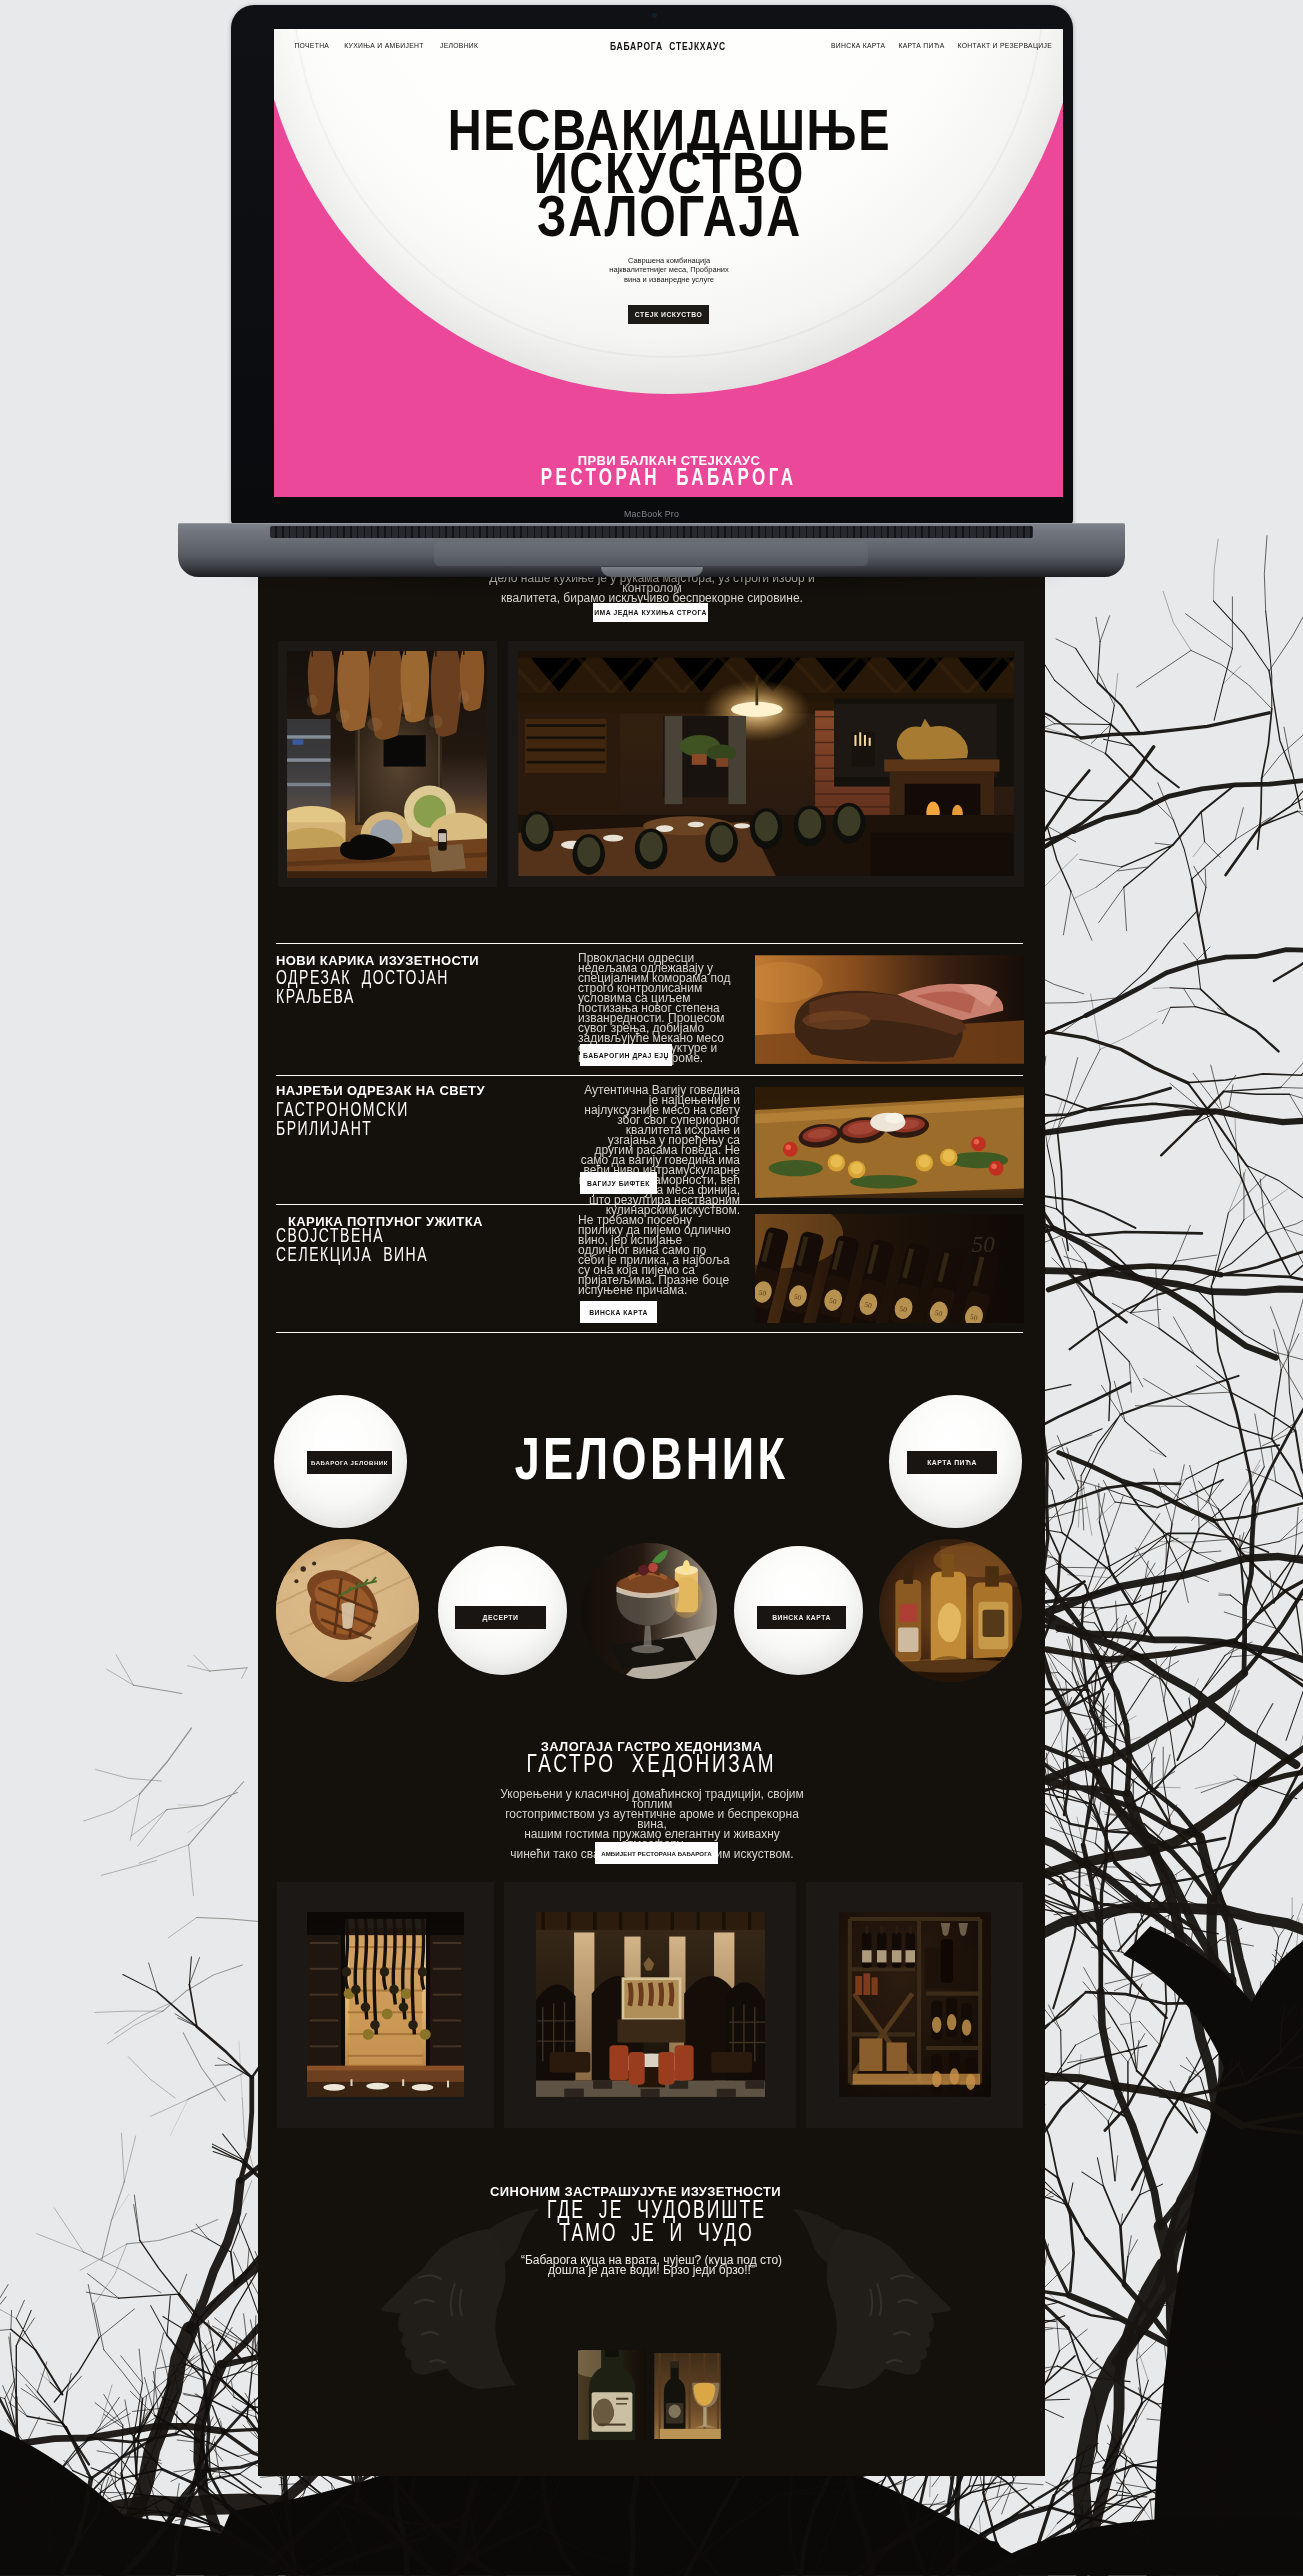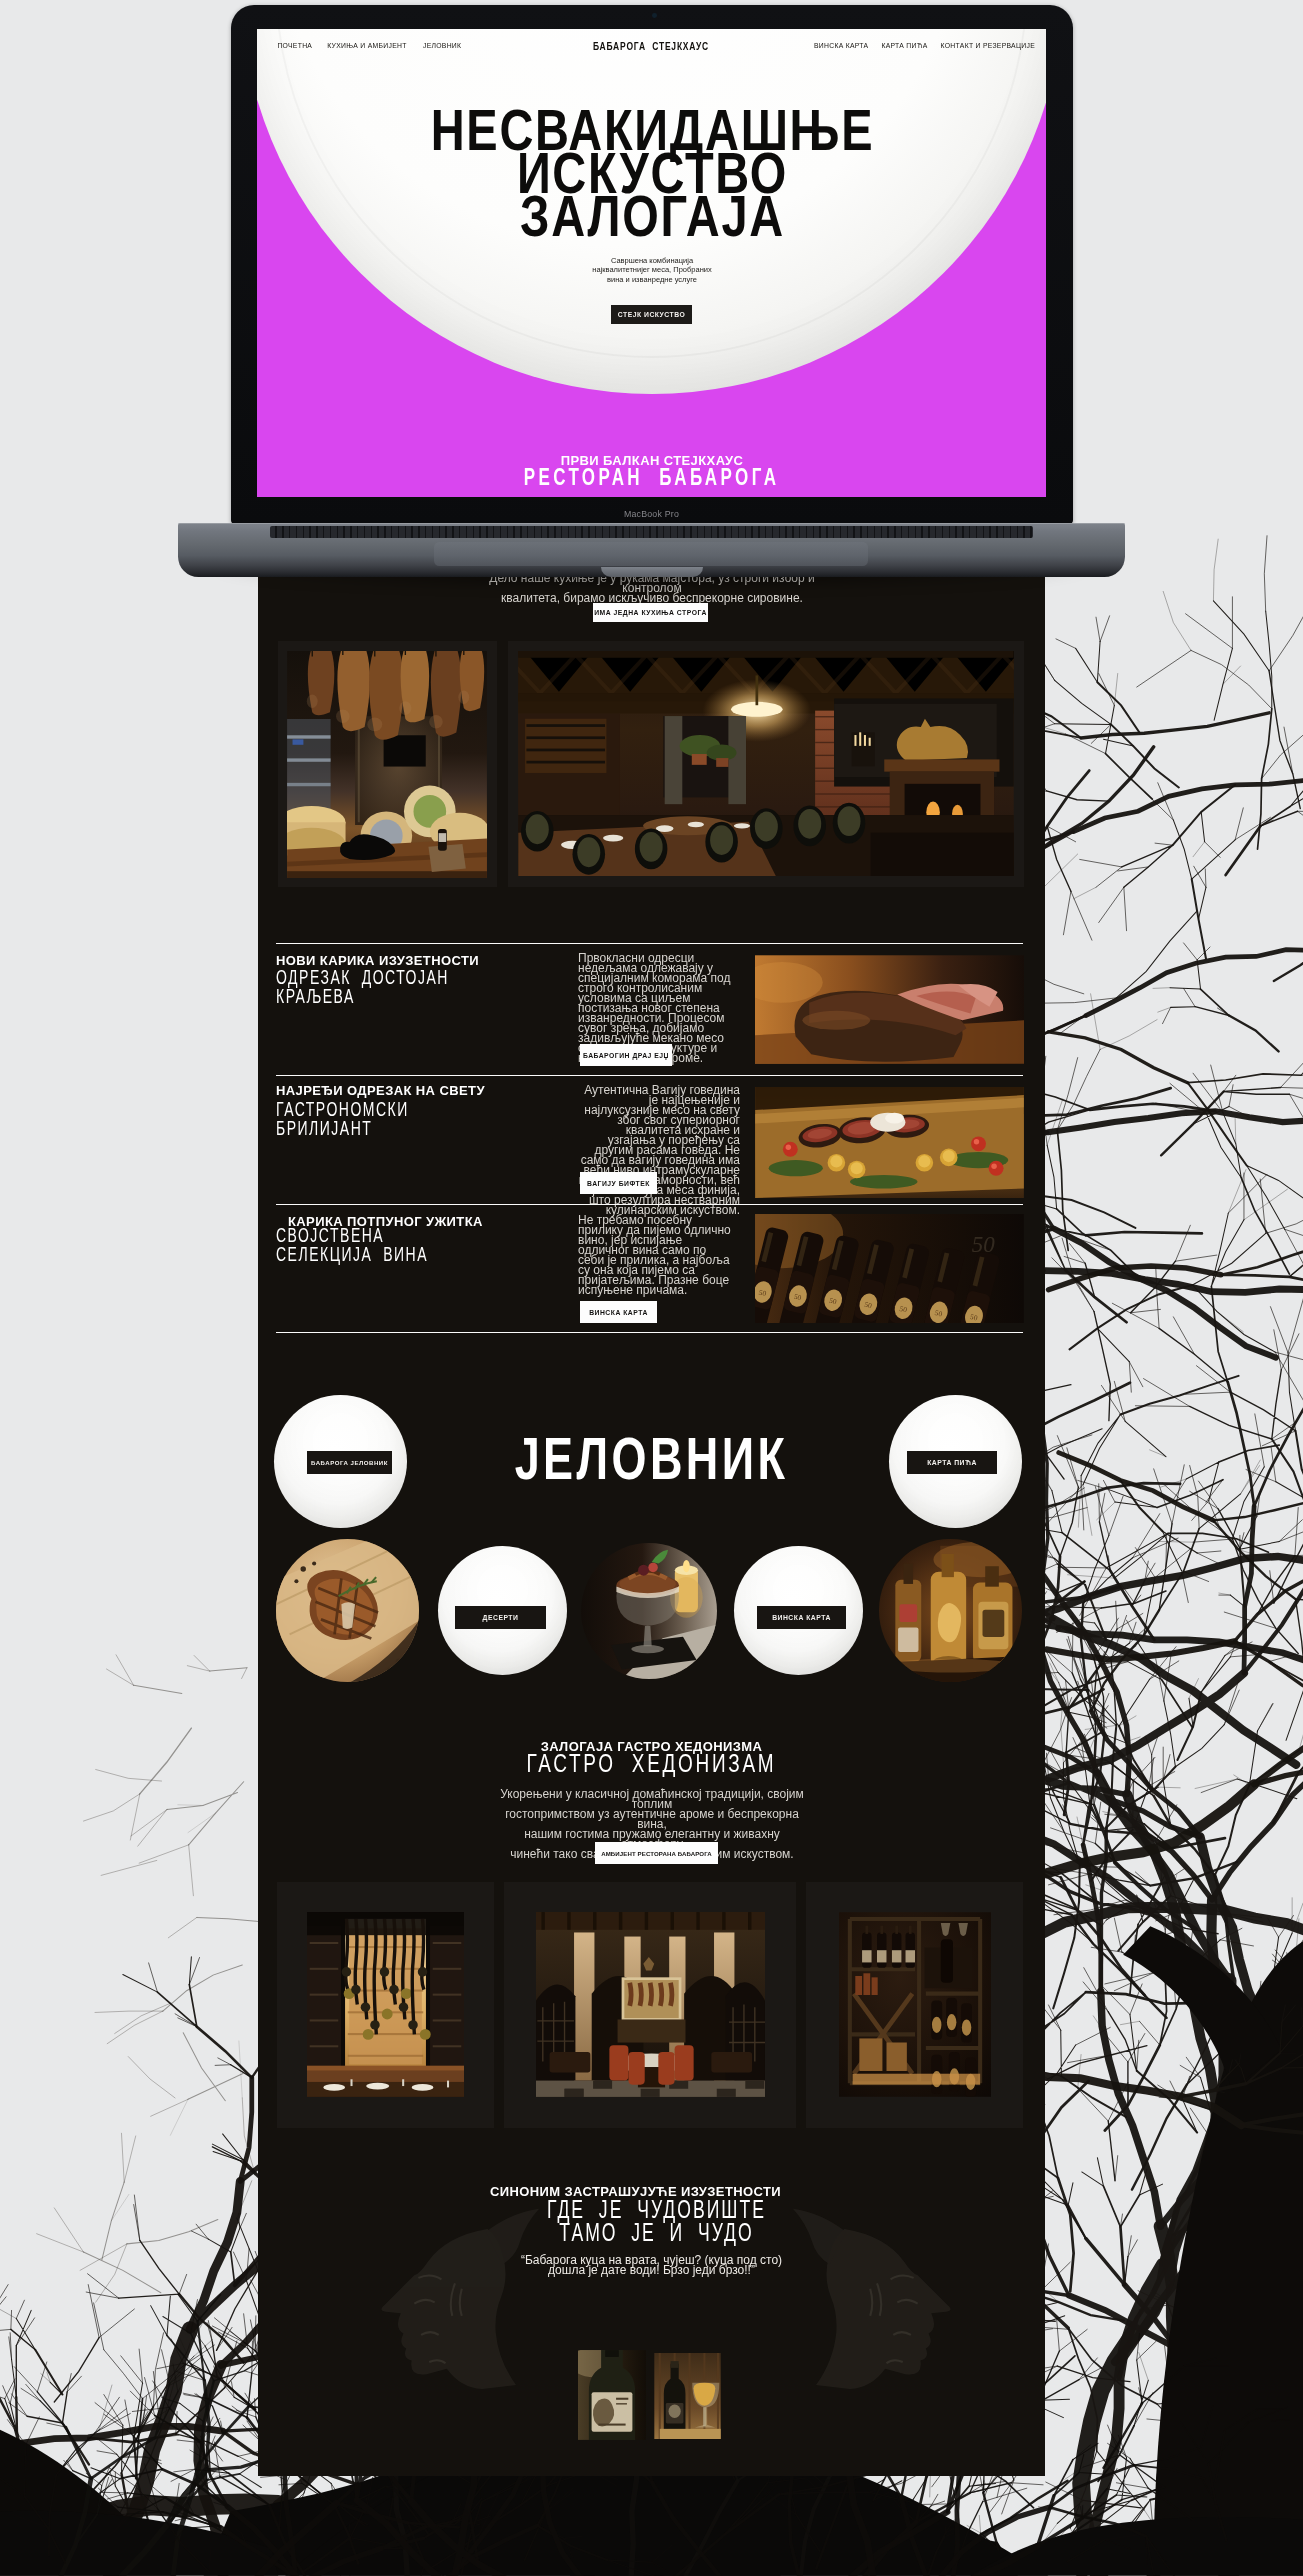--- a/index.html
+++ b/index.html
@@ -887,21 +887,21 @@
         <rect x="8" y="112" width="90" height="15" fill="#b99454"></rect>
       </svg>
     </div>
 
 <div class="abs" style="left:171px;top:570px;width:960px;height:23px;background:radial-gradient(ellipse at 50% 12%,rgba(0,0,0,.6),rgba(0,0,0,0) 65%);filter:blur(4.8px);"></div>
 
 <div class="abs" style="left:231px;top:5.4px;width:842px;height:519px;background:linear-gradient(180deg,#101114,#0a0b0d);border-radius:23px 23px 4.1px 4.1px;box-shadow:0 1.4px 4.1px rgba(0,0,0,.3);"></div>
 
 <div class="abs" style="left:652px;top:13px;width:4.8px;height:4.8px;border-radius:50%;background:#10202c;"></div>
 
-<div class="abs" style="left:257px;top:28.5px;width:789px;height:468px;background:#d946ef;overflow:hidden;">
+<div class="abs" style="left:274px;top:28.5px;width:789px;height:468px;background:#ec4899;overflow:hidden;">
 
 <div class="plate" style="left:-17px;top:-459px;width:824px;height:824px;"></div>
 
 <div class="abs" style="left:18.3px;top:-424px;width:753px;height:753px;border-radius:50%;border:2px solid rgba(0,0,0,.03);"></div>
 
 <div class="abs" style="left:20.4px;top:13.6px;font-size:6.8px;letter-spacing:0.3px;color:#15130f;white-space:nowrap;"><span>ПОЧЕТНА</span><span style="margin-left:15px;">КУХИЊА И АМБИЈЕНТ</span><span style="margin-left:16.3px;">ЈЕЛОВНИК</span></div>
 
 <div class="abs ctr" style="left:292px;top:11.5px;width:204px;font-size:8.5px;letter-spacing:0.8px;color:#12100d;font-weight:700;transform:scaleY(1.3);transform-origin:50% 0;">БАБАРОГА&nbsp; СТЕЈКХАУС</div>
 
 <div class="abs" style="left:557px;top:13.6px;font-size:6.8px;letter-spacing:0.3px;color:#15130f;white-space:nowrap;"><span>ВИНСКА КАРТА</span><span style="margin-left:13px;">КАРТА ПИЋА</span><span style="margin-left:13px;">КОНТАКТ И РЕЗЕРВАЦИЈЕ</span></div>

